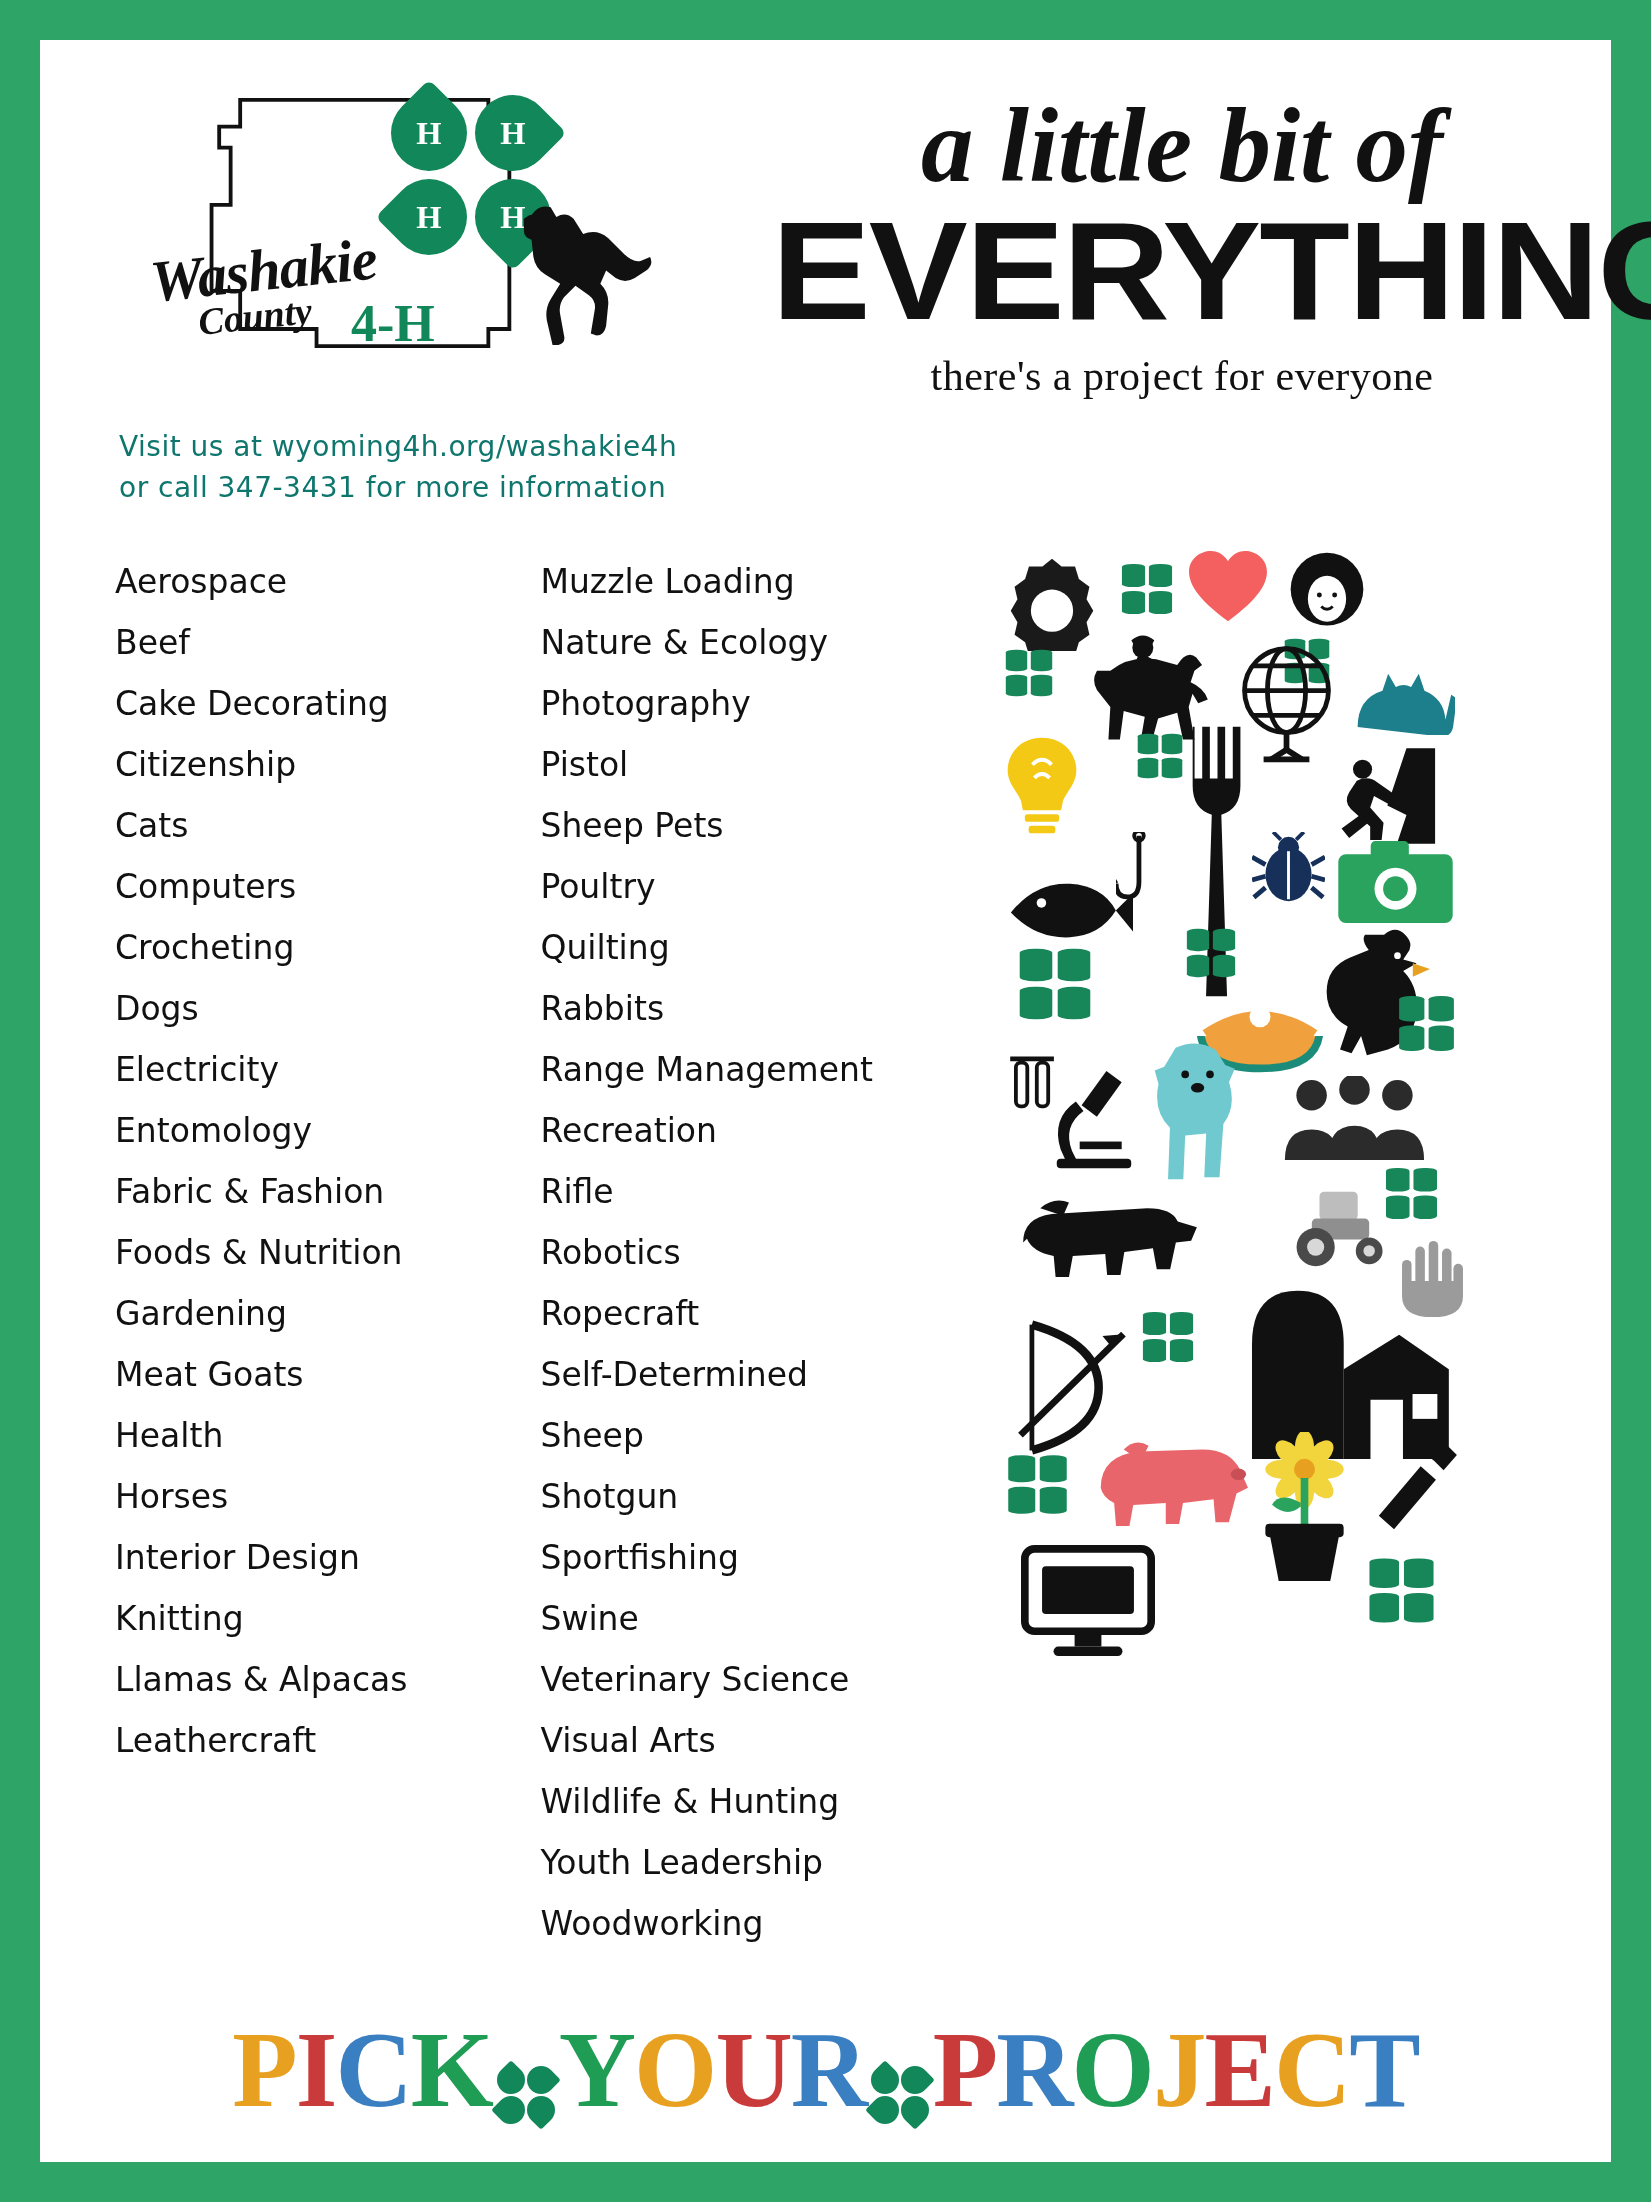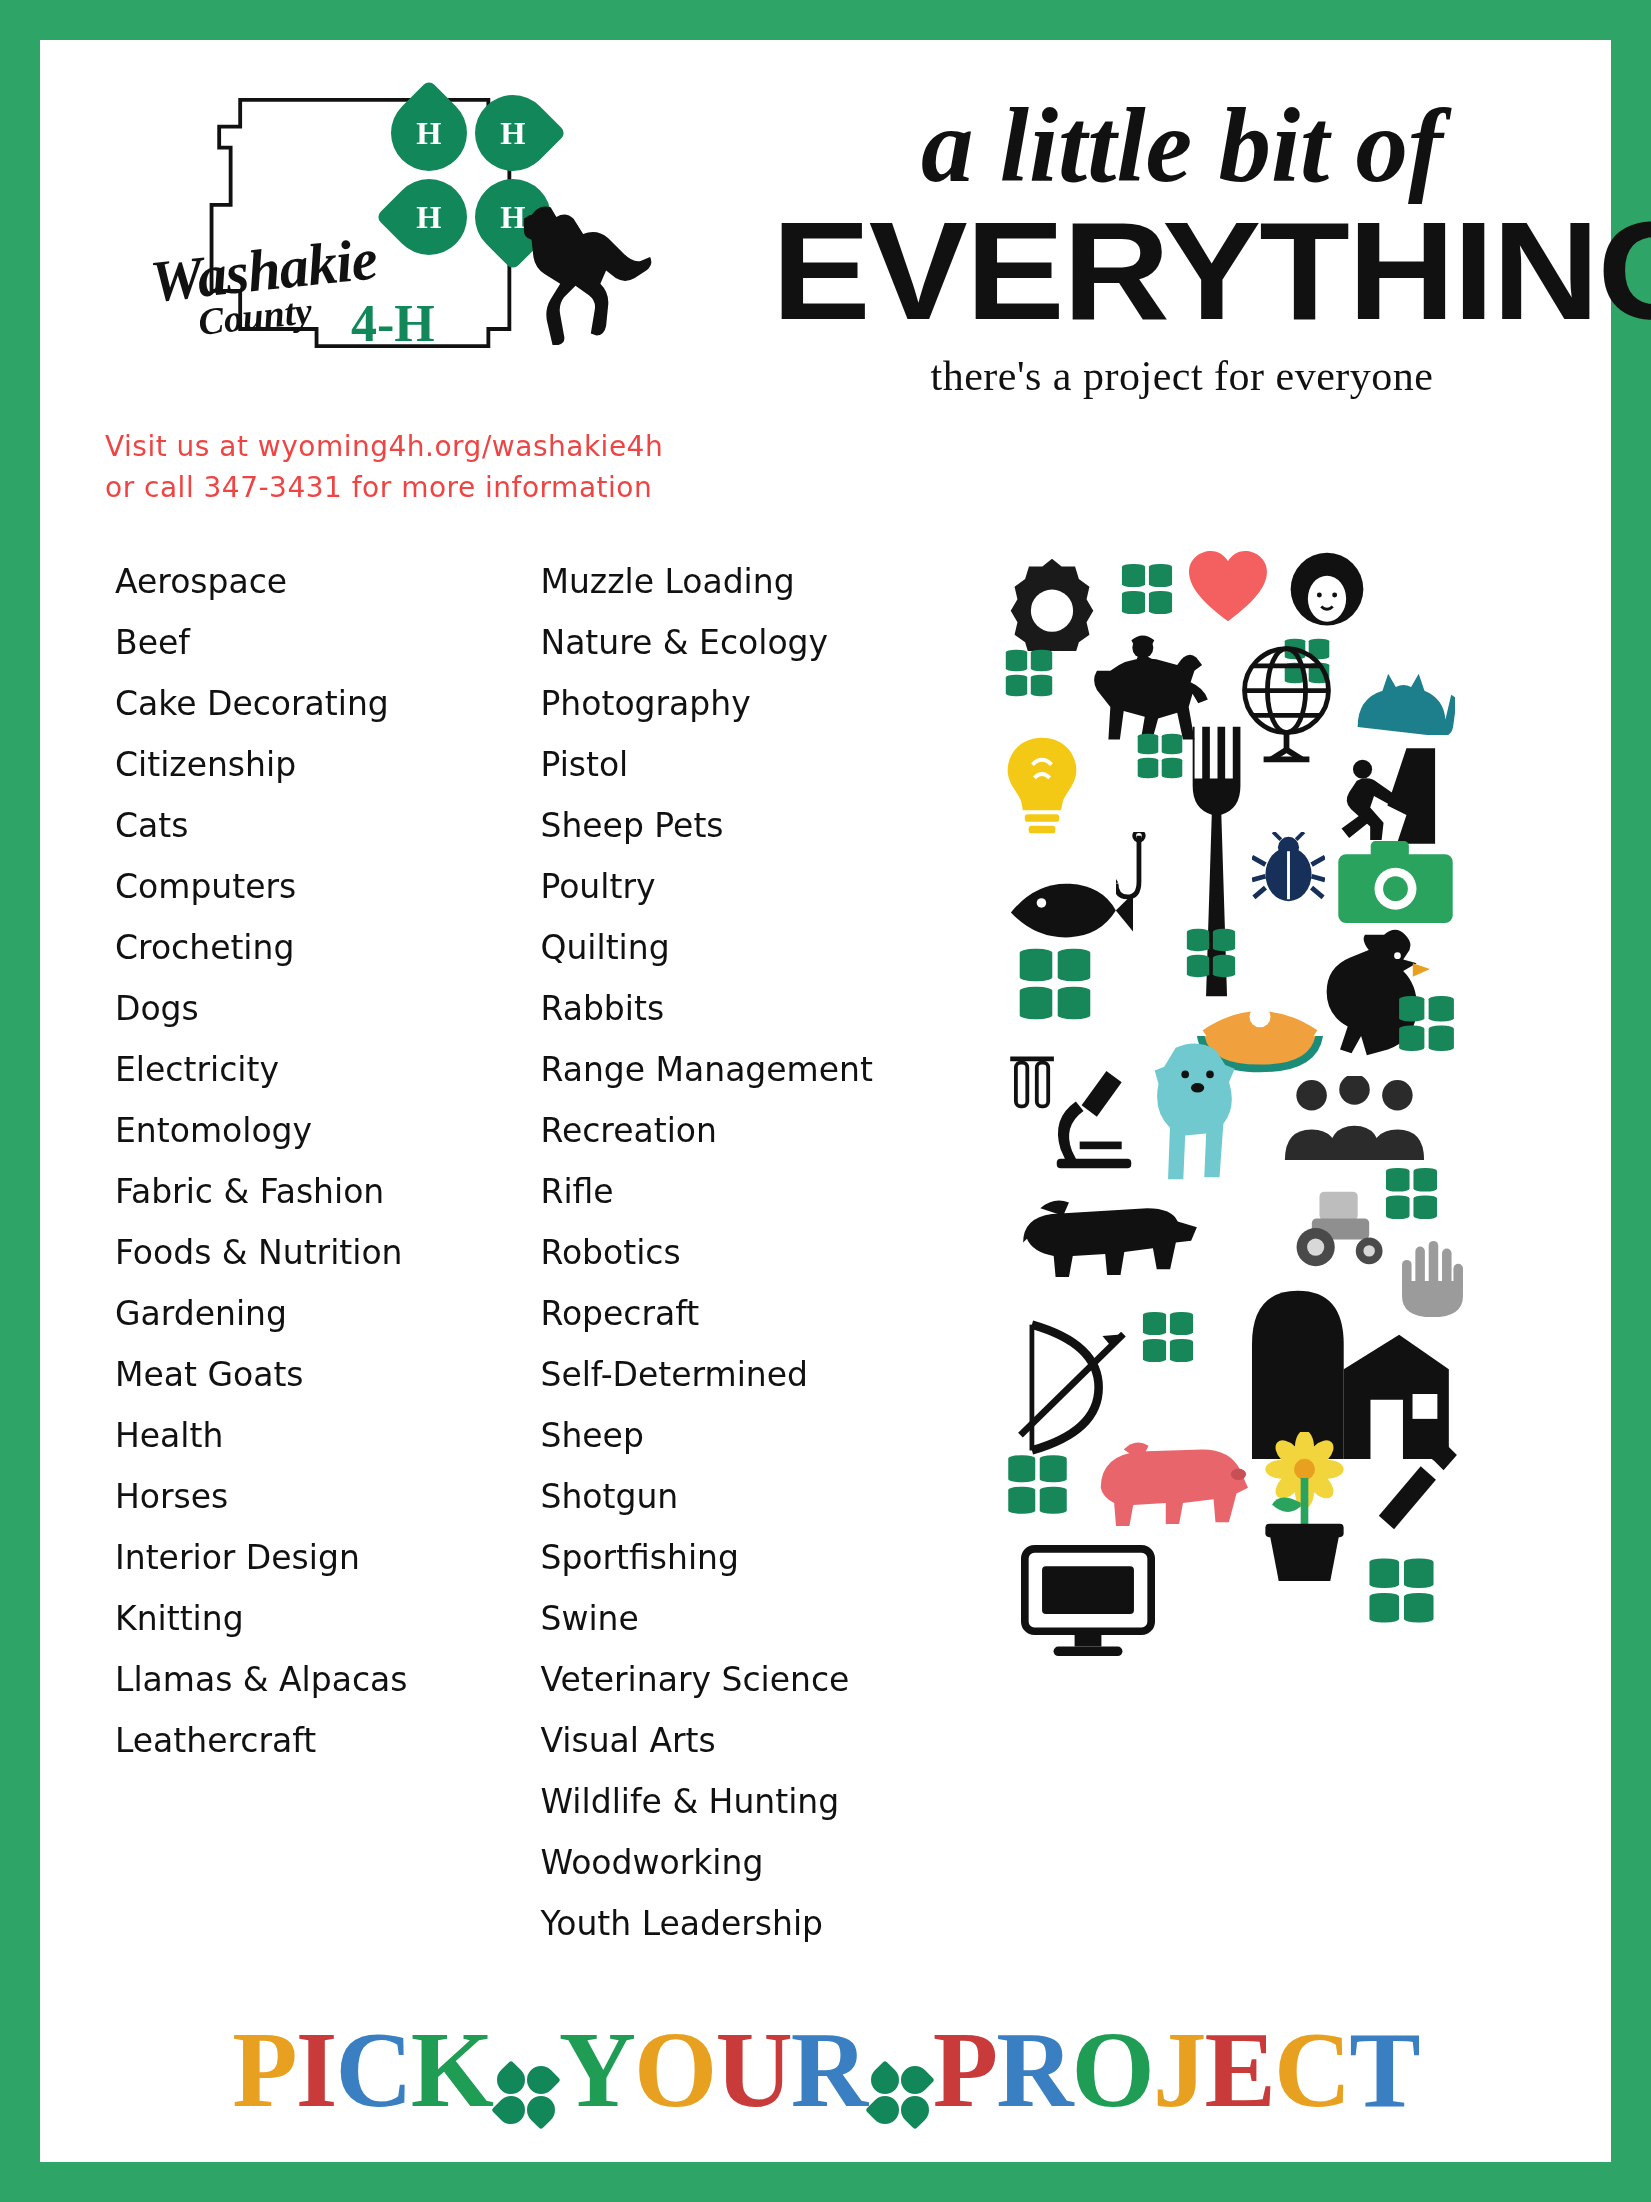--- a/index.html
+++ b/index.html
@@ -111,27 +111,27 @@
   .bronco {
     position: absolute;
     left: 354px;
     top: 119px;
     width: 153px;
     height: 163px;
   }
 
   .contact {
     position: absolute;
-    left: 65px;
+    left: 79px;
     top: 387px;
     width: 688px;
     font-family: "DejaVu Sans", sans-serif;
     font-size: 28px;
     line-height: 1.45;
-    color: #ef4444;
+    color: #0f766e;
     letter-spacing: 0.5px;
   }
 
   .headline {
     position: absolute;
     left: 755px;
     top: 53px;
     width: 774px;
     text-align: center;
   }
@@ -313,22 +313,22 @@
       <div>Robotics</div>
       <div>Ropecraft</div>
       <div>Self-Determined</div>
       <div>Sheep</div>
       <div>Shotgun</div>
       <div>Sportfishing</div>
       <div>Swine</div>
       <div>Veterinary Science</div>
       <div>Visual Arts</div>
       <div>Wildlife &amp; Hunting</div>
+      <div>Youth Leadership</div>
       <div>Woodworking</div>
-      <div>Youth Leadership</div>
     </div>
   </div>
 
   <div class="collage">
 
     <svg class="ic" style="left:7.6px;  top:9.6px;  width:96px; height:96px;" viewBox="0 0 100 100">
       <path fill="#1a1a1a" d="M50 4 l10 8 h14 l4 13 11 8 -3 13 7 12 -7 12 3 13 -11 8 -4 13 H60 l-10 8 -10-8 H26 l-4-13 -11-8 3-13 -7-12 7-12 -3-13 11-8 4-13 h14z"></path>
       <circle cx="50" cy="58" r="22" fill="#ffffff"></circle>
     </svg>
 

